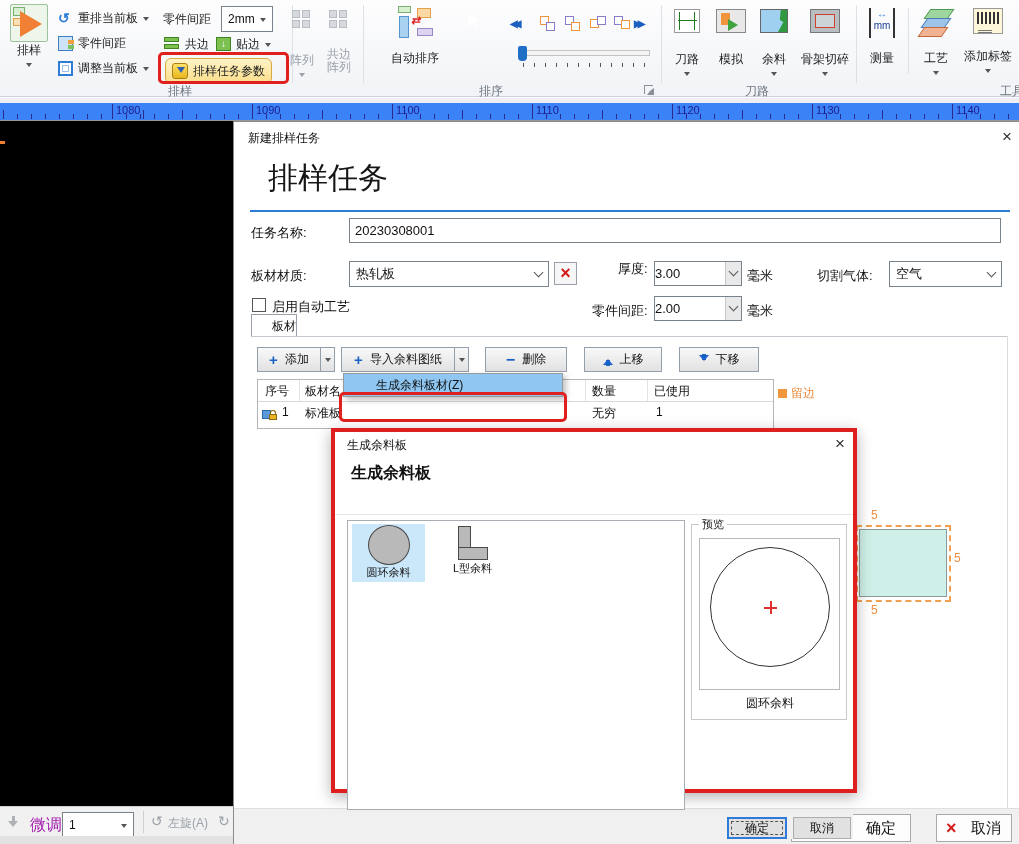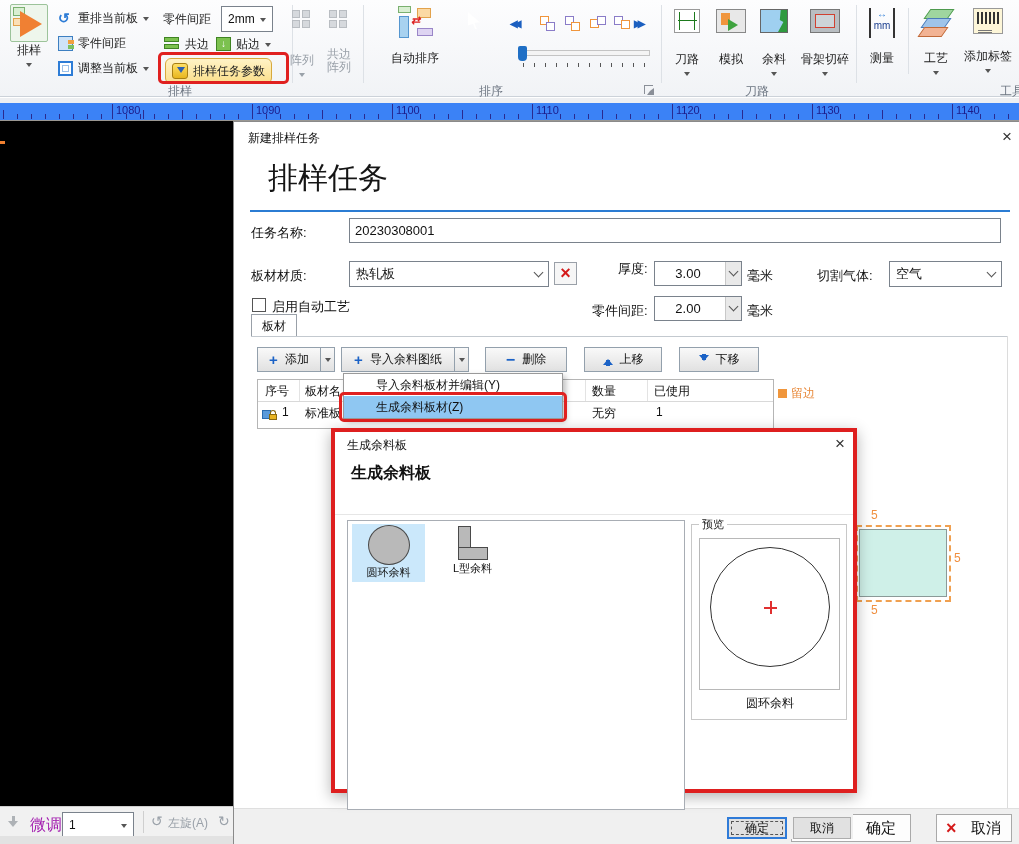--- a/index.html
+++ b/index.html
@@ -94,24 +94,24 @@
   .gray-down i{position:absolute;left:4px;top:0;width:3px;height:5px;background:#aeb2b6}
   .gray-down b{position:absolute;left:0;top:5px;width:0;height:0;border:5.5px solid transparent;border-top:6px solid #aeb2b6}
   
   .dialog1{left:233px;top:121px;width:786px;height:723px;background:#fff;border-left:1px solid #8a8a8a;border-top:1px solid #8a8a8a}
   .lbl{position:absolute;font-size:13px;color:#111;white-space:nowrap}
   .input{position:absolute;background:#fff;border:1px solid #7a828c;font-size:13px;color:#111;display:flex;align-items:center;padding:0 5px}
   .combo{position:absolute;background:#fff;border:1px solid #7a828c;font-size:13px;color:#111;display:flex;align-items:center;padding:12px 6px}
   .combo .sp{flex:1}
   .chev{width:7px;height:7px;border-right:1.5px solid #555;border-bottom:1.5px solid #555;transform:rotate(45deg);margin-top:-4px}
   .spin{position:absolute;background:#fff;border:1px solid #7a828c;font-size:13px;color:#111;display:flex;align-items:center}
-  .spin .val{flex:1;text-align:center;padding-right:4px}
+  .spin .val{flex:1;text-align:left;padding-right:4px}
   .spin .dd{width:16px;align-self:stretch;background:#e9e9e9;border-left:1px solid #c8c8c8;display:flex;align-items:center;justify-content:center}
   .checkbox{position:absolute;width:14px;height:14px;background:#fff;border:1px solid #555}
-  .tab{position:absolute;background:#fff;border:1px solid #99a0a8;border-bottom:none;font-size:12px;display:flex;align-items:center;justify-content:center;color:#111}
+  .tab{position:absolute;background:#fff;border:1px solid #99a0a8;border-bottom:none;font-size:12px;display:flex;align-items:center;justify-content:flex-end;color:#111}
   .tbtn{position:absolute;display:flex;align-items:center;justify-content:center;gap:7px;background:linear-gradient(#f9f9f9,#e1e1e1);border:1px solid #93a0ac;font-size:12px;color:#111;cursor:default}
   .tbtn .plus{color:#1b62c6;font-weight:bold;font-size:15px;line-height:12px}
   .tbtn .minus{color:#1b62c6;font-weight:bold;font-size:16px;line-height:12px}
   .arrow-up,.arrow-down{position:relative;width:10px;height:12px}
   .arrow-up i{position:absolute;left:0;top:0;width:0;height:0;border:5px solid transparent;border-bottom:6px solid #1b62c6}
   .arrow-up b{position:absolute;left:3px;top:6px;width:4px;height:6px;background:#1b62c6}
   .arrow-down i{position:absolute;left:0;bottom:0;width:0;height:0;border:5px solid transparent;border-top:6px solid #1b62c6}
   .arrow-down b{position:absolute;left:3px;bottom:6px;width:4px;height:6px;background:#1b62c6}
   .dd-seg{position:absolute;background:linear-gradient(#f9f9f9,#e1e1e1);border:1px solid #93a0ac;border-left:none;display:flex;align-items:center;justify-content:center}
   .table{position:absolute;background:#fff;border:1px solid #b5b5b5;font-size:12px;color:#111}
@@ -493,23 +493,20 @@
     </div>
   </div>
 
   <div class="dash-rect" style="left:856px;top:525px;width:95px;height:77px"></div>
   <div class="teal-rect" style="left:859px;top:529px;width:88px;height:68px"></div>
   <span class="mlabel" style="left:871px;top:508px">5</span>
   <span class="mlabel" style="left:954px;top:551px">5</span>
   <span class="mlabel" style="left:871px;top:603px">5</span>
 
   <div class="menu" style="left:343px;top:373px;width:220px">
-    <div class="mitem">
-      <span>导入余料板材并编辑(Y)</span>
-    </div>
     <div class="mitem hl">
       <span>生成余料板材(Z)</span>
     </div>
   </div>
   <div class="redbox" style="left:339px;top:392px;width:228px;height:30px"></div>
 
   <div class="abs dialog2">
     <span class="abs" style="left:12px;top:5px;font-size:12px;color:#111">生成余料板</span>
     <span class="abs d2close" style="left:500px;top:4px">×</span>
     <div class="abs" style="left:16px;top:31px;font-size:16px;font-weight:bold;color:#111">生成余料板</div>

